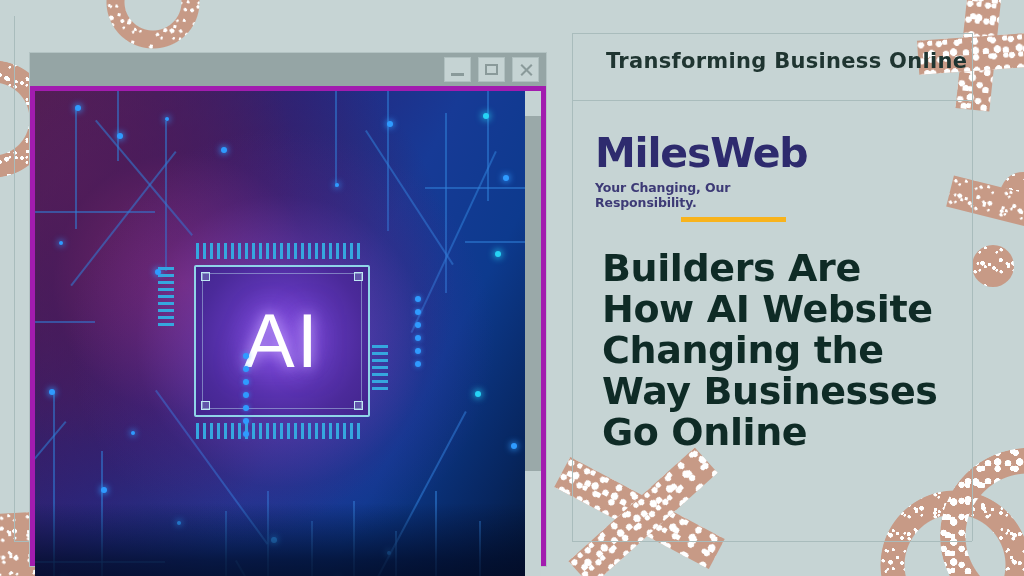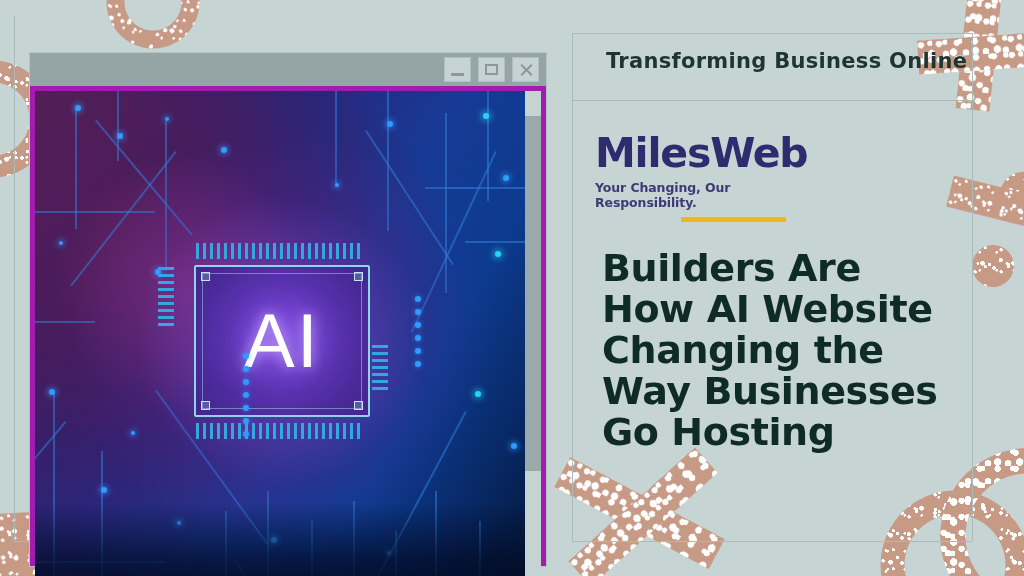--- a/index.html
+++ b/index.html
@@ -404,17 +404,17 @@
       <div class="logo-word"><span>Miles</span><span>Web</span></div>
       <div class="logo-tag">Your Changing, Our Responsibility.</div>
       <div class="logo-bar"></div>
     </div>
 
     <div class="headline">
       <span>Builders Are</span>
       <span>How AI Website</span>
       <span>Changing the</span>
       <span>Way Businesses</span>
-      <span>Go Hosting</span>
+      <span>Go Online</span>
     </div>
   </div>
 
 </div>
 
 </body></html>

